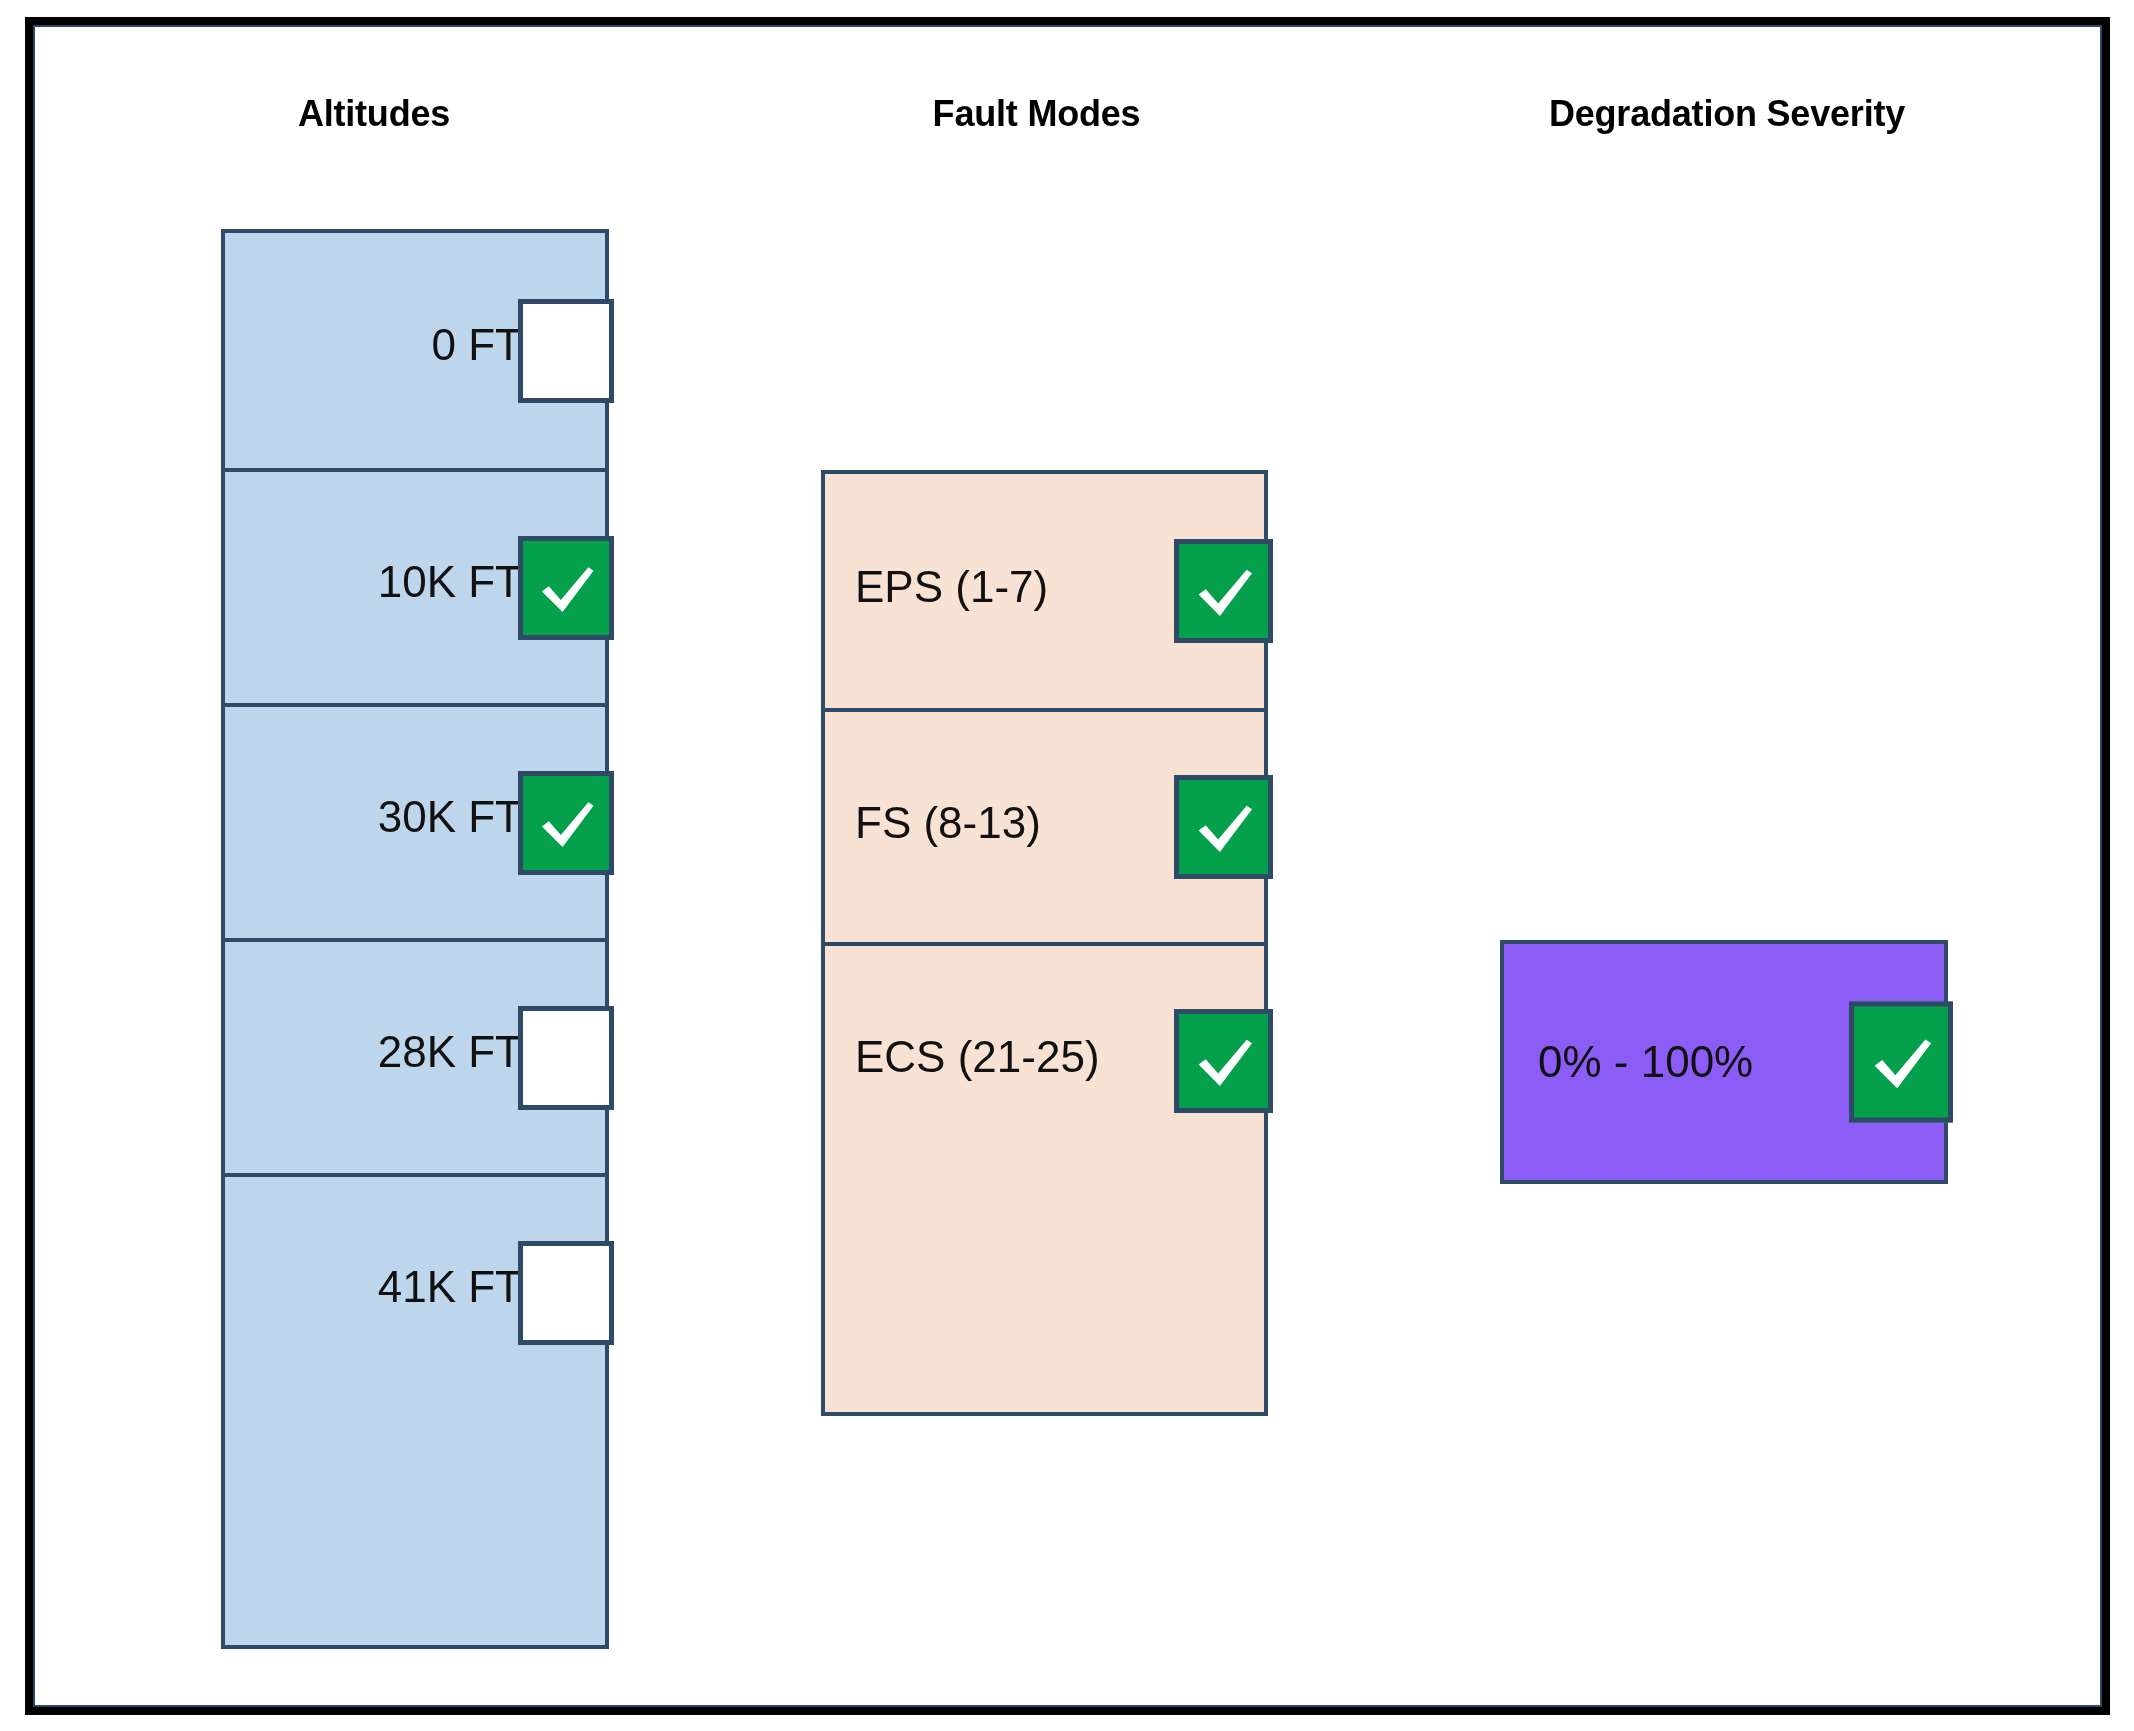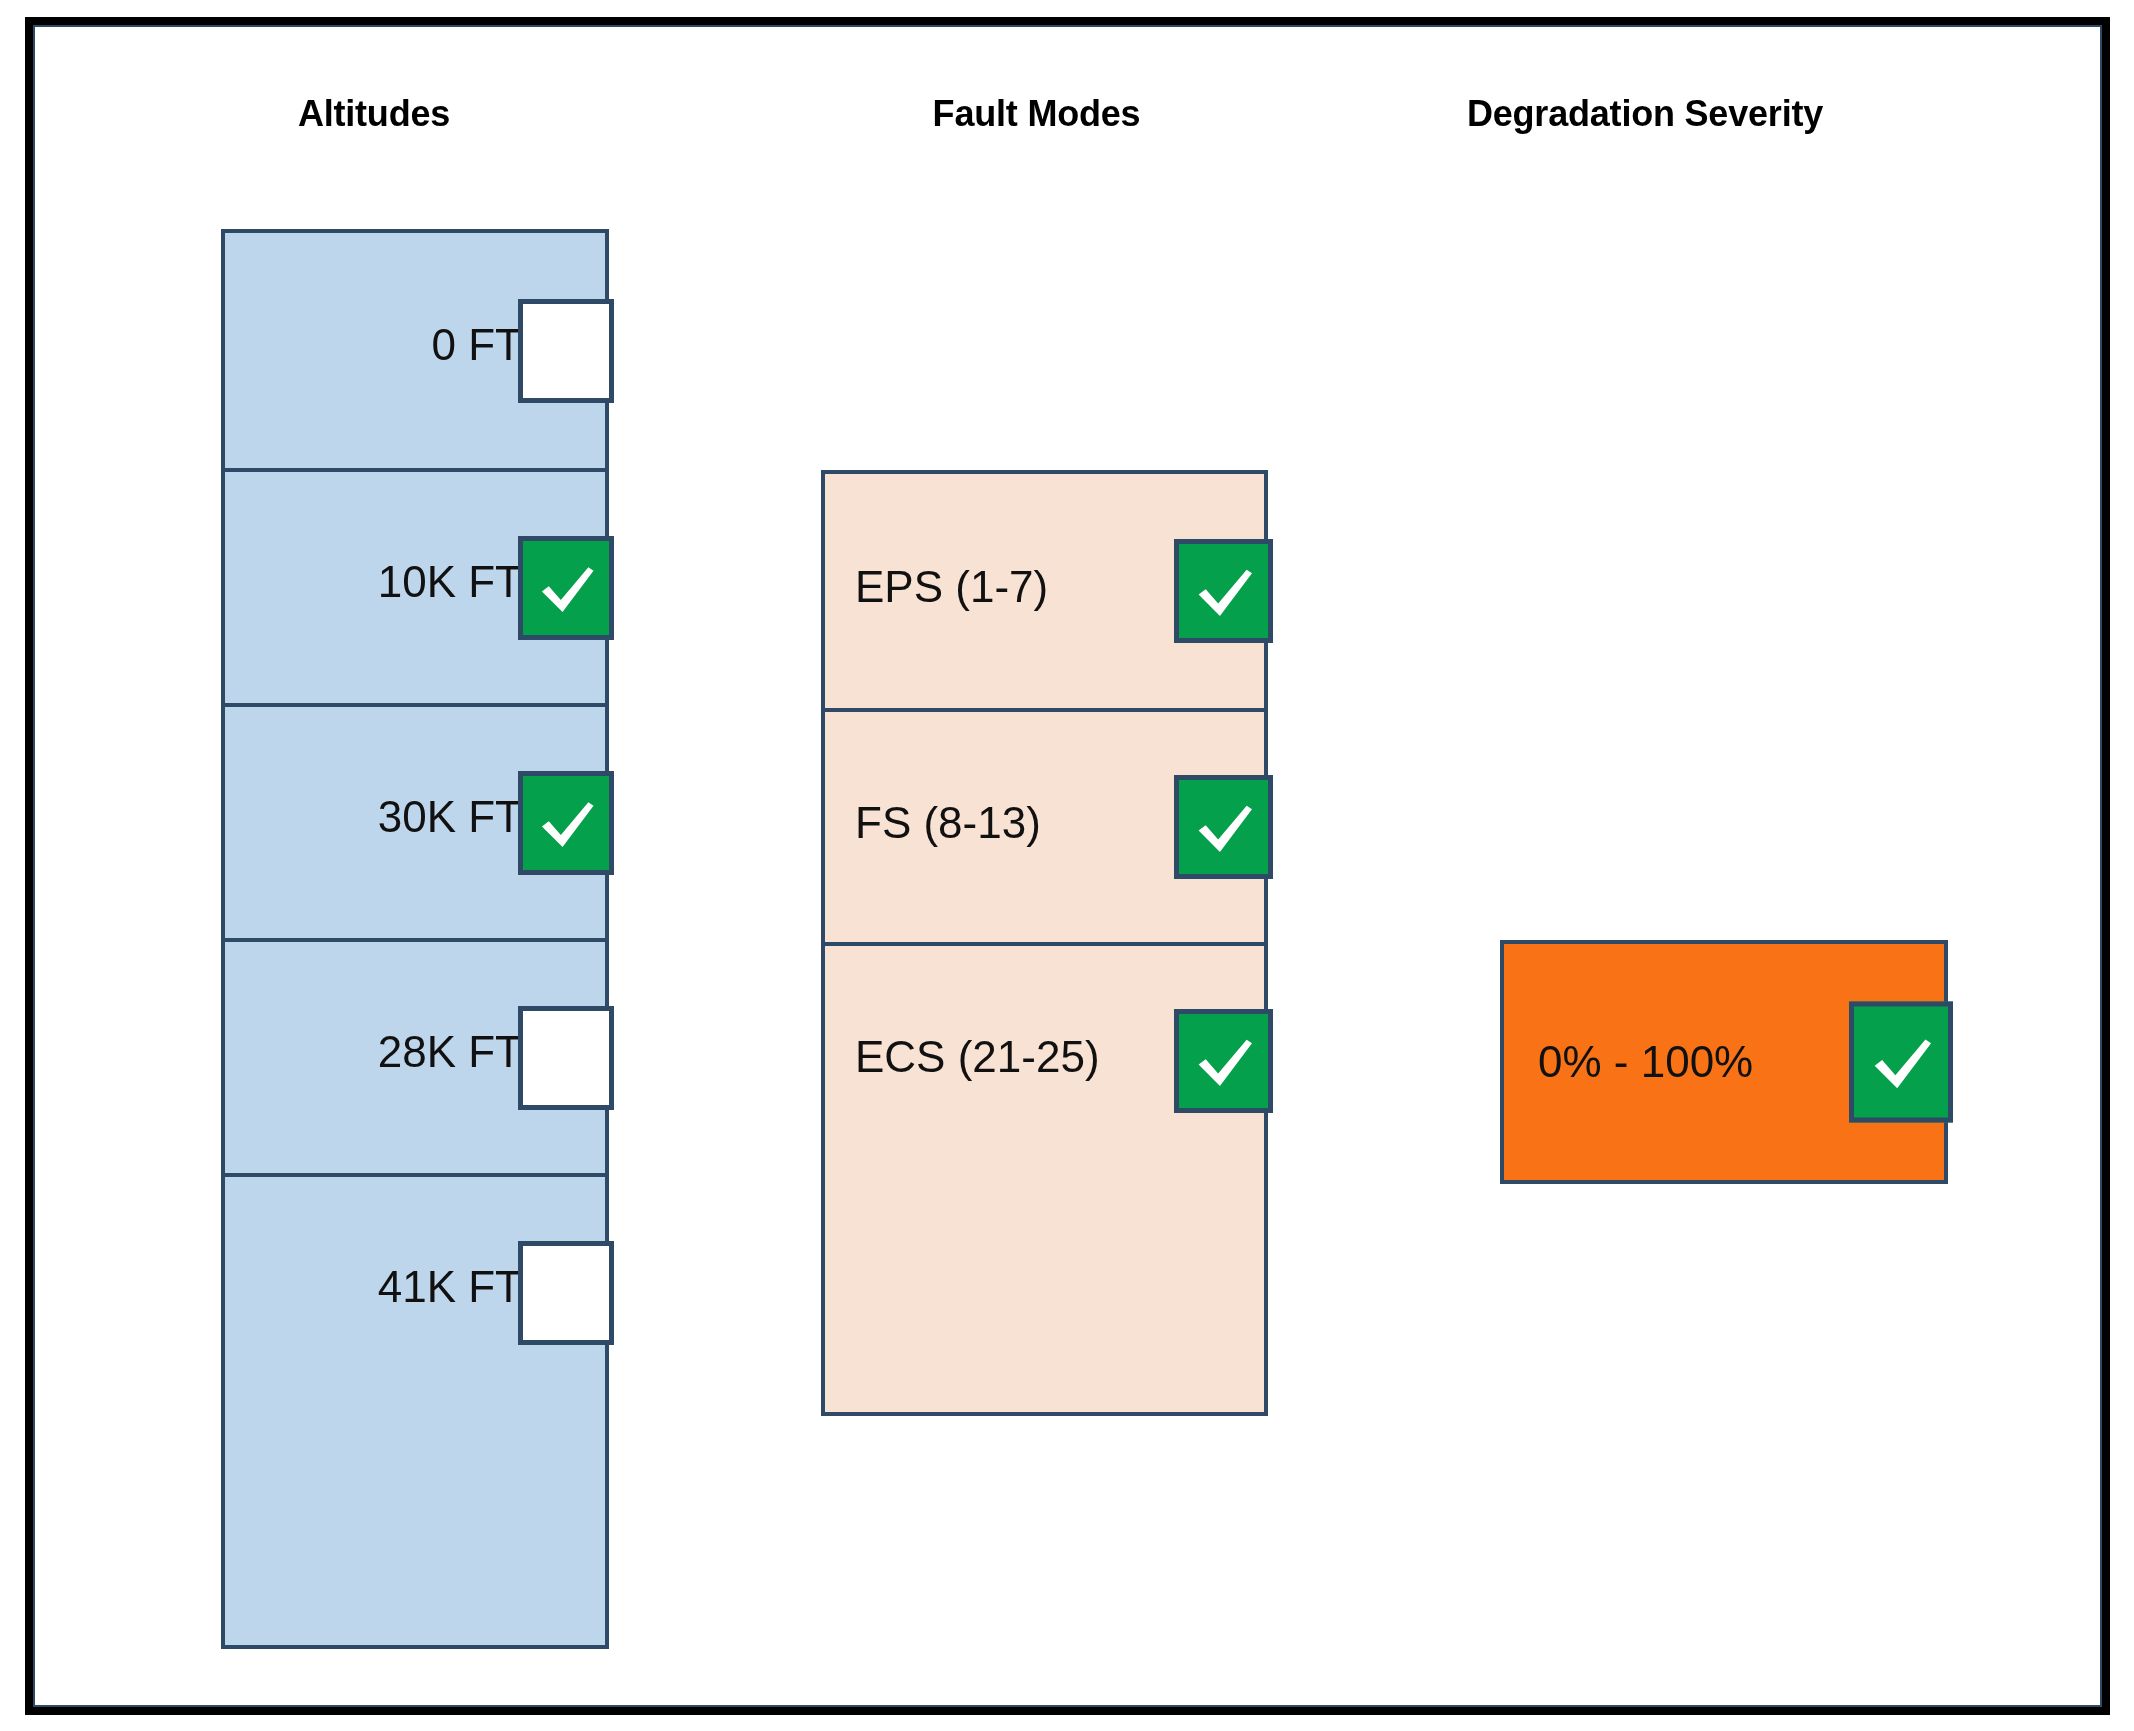--- a/index.html
+++ b/index.html
@@ -46,21 +46,21 @@
     position: absolute;
     font-size: 36px;
     font-weight: bold;
     color: #000000;
     white-space: nowrap;
     letter-spacing: -0.2px;
     text-align: center;
   }
   #header-altitudes  { left: 147px;  top: 93px;  width: 454px; }
   #header-faults     { left: 800px;  top: 93px;  width: 473px; }
-  #header-severity   { left: 1328px; top: 93px;  width: 634px; }
+  #header-severity   { left: 1410px; top: 93px;  width: 634px; }
 
   
   .panel {
     position: absolute;
     box-sizing: border-box;
     border: 4.7px solid #2e4a66;
   }
 
   .panel-row {
     position: relative;
@@ -116,21 +116,21 @@
     position: relative;
     top: -3.8px;
   }
 
   
   #panel-severity {
     left: 1500px;
     top: 940px;
     width: 448px;
     height: 244px;
-    background: #f97316;
+    background: #8b5cf6;
   }
   #panel-severity .panel-row {
     height: 100%;
     justify-content: flex-start;
     padding-left: 34px;
   }
 
   
   .checkbox {
     position: absolute;

